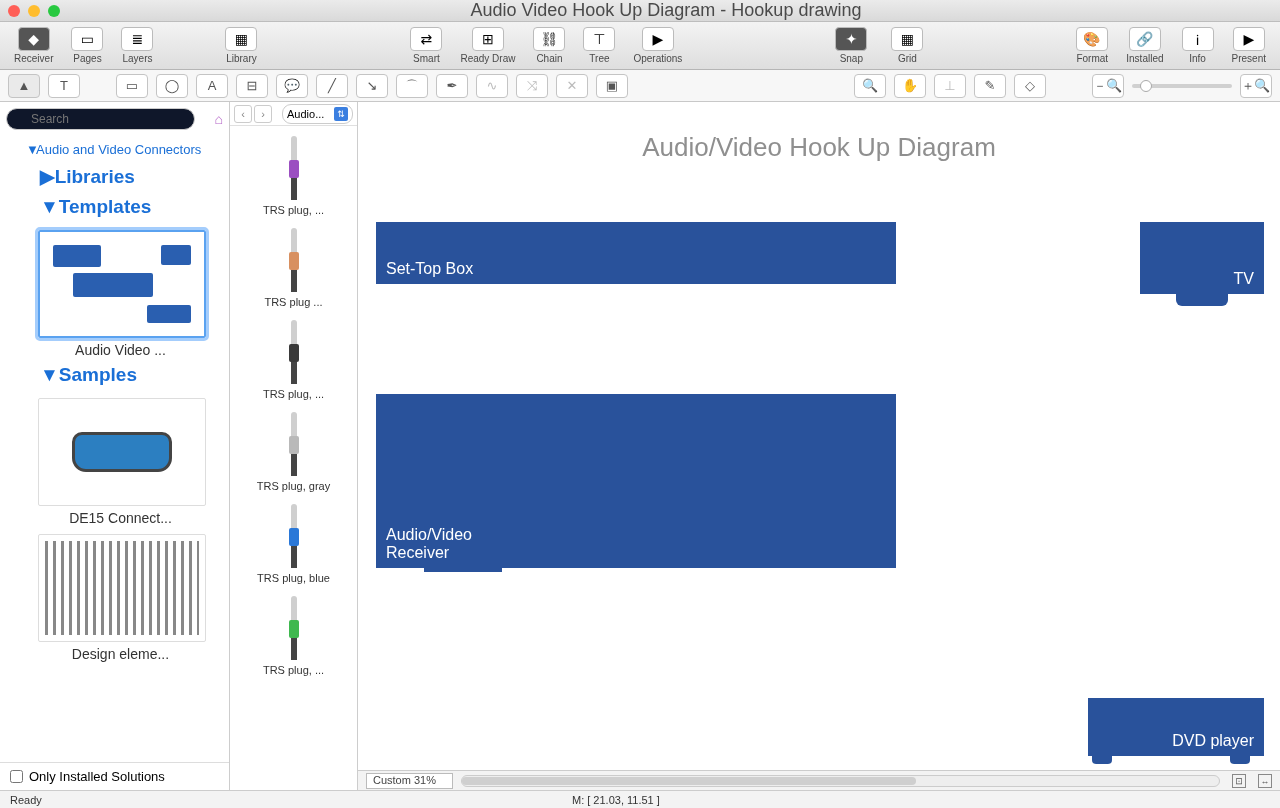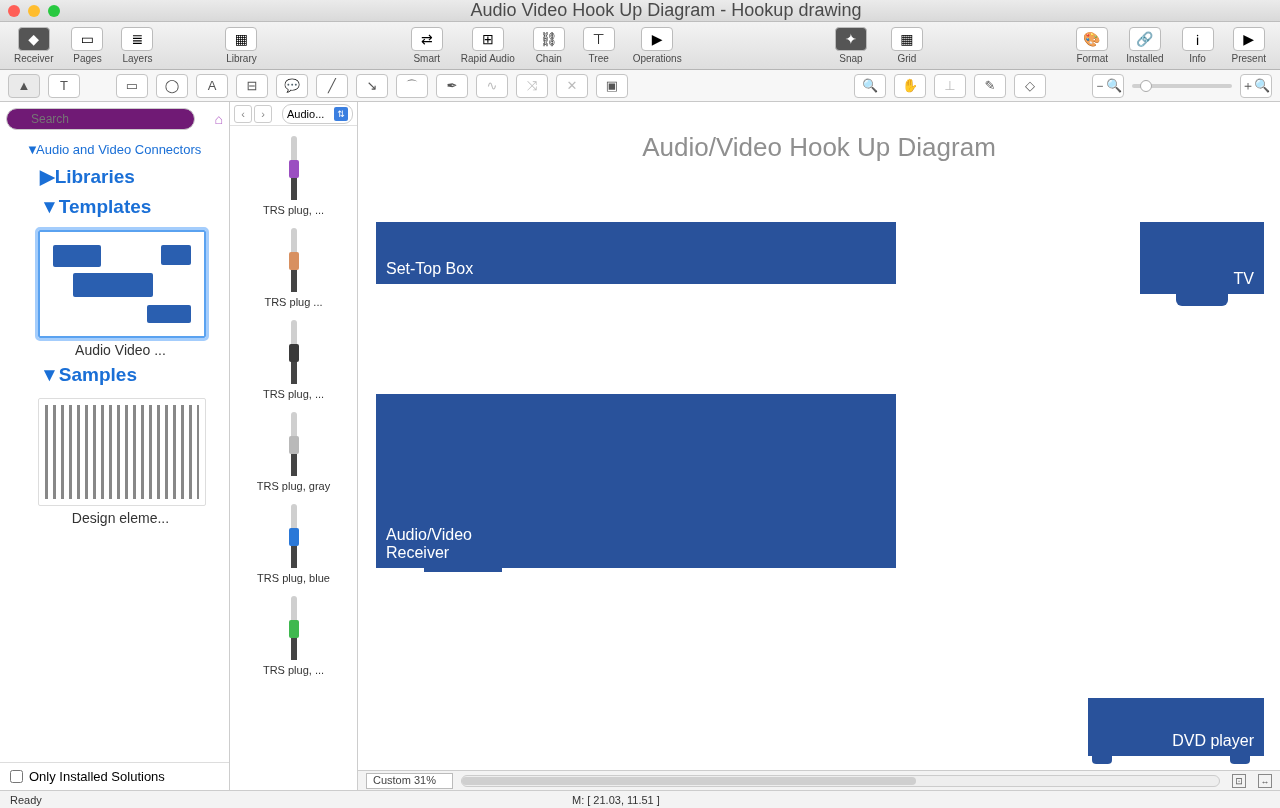--- a/index.html
+++ b/index.html
@@ -17,21 +17,21 @@
 .tb-btn .lbl { font-size:10px; color:#4a4a4a; margin-top:2px; }
 .tb-spacer { flex:1; }
 .tooltray { height: 32px; background:#f7f7f7; border-bottom:1px solid #c8c8c8; display:flex; align-items:center; padding:0 8px; gap:8px; }
 .tool-btn { width:32px; height:24px; border:1px solid #c4c4c4; border-radius:4px; background:#fff; display:flex; align-items:center; justify-content:center; font-size:13px; color:#555; cursor:pointer; }
 .tool-btn.active { background:#eaeaea; }
 .zoom-slider { width:100px; height:4px; background:#d0d0d0; border-radius:2px; position:relative; }
 .zoom-slider .thumb{ position:absolute; left:8px; top:-4px; width:12px; height:12px; background:#fff; border:1px solid #aaa; border-radius:50%; }
 .main { flex:1; display:flex; min-height:0; }
 .sidebar { width:230px; background:#fff; border-right:1px solid #cdcdcd; display:flex; flex-direction:column; overflow:hidden; }
 .sb-top { padding:6px 6px 4px 6px; display:flex; align-items:center; gap:4px; }
-.search { flex:1; height:22px; border:1px solid #ccc; border-radius:11px; padding:0 8px 0 24px; font-size:12px; color:#999; position:relative; background:#701a75; }
+.search { flex:1; height:22px; border:1px solid #ccc; border-radius:11px; padding:0 8px 0 24px; font-size:12px; color:#999; position:relative; background:#0f172a; }
 .search-wrap { position:relative; flex:1; }
 .search-wrap .mag { position:absolute; left:8px; top:4px; color:#999; font-size:12px; pointer-events:none; }
 .home-ico { color:#b565c8; font-size:14px; cursor:pointer; }
 .sb-tree { padding:4px 26px; overflow-y:auto; flex:1; }
 .tree-h { color:#1a6fd6; font-size:13px; padding:4px 0; cursor:pointer; }
 .tree-h .tri { display:inline-block; width:10px; }
 .tree-sub { color:#1a6fd6; font-size:19px; padding:4px 0 4px 14px; cursor:pointer; font-weight:600; }
 .thumb-card { margin:8px 0 2px 12px; }
 .thumb-card .box { width:168px; height:108px; background:#fff; border:2px solid #5aa2f0; border-radius:2px; display:flex; align-items:center; justify-content:center; }
 .thumb-card.sel .box { outline:3px solid #a4cdfc; }
@@ -102,21 +102,21 @@
     <div class="lbl">Library</div>
   </div>
   <div class="tb-spacer"></div>
   <div class="tb-group" id="tb-mid">
       <div class="tb-btn">
         <div class="icon-box">⇄</div>
         <div class="lbl">Smart</div>
       </div>
       <div class="tb-btn">
         <div class="icon-box">⊞</div>
-        <div class="lbl">Rapid Audio</div>
+        <div class="lbl">Ready Draw</div>
       </div>
       <div class="tb-btn">
         <div class="icon-box">⛓</div>
         <div class="lbl">Chain</div>
       </div>
       <div class="tb-btn">
         <div class="icon-box">⊤</div>
         <div class="lbl">Tree</div>
       </div>
       <div class="tb-btn">
@@ -205,20 +205,28 @@
           <div style="left:6px;top:6px;width:48px;height:22px"></div>
           <div style="right:6px;top:6px;width:30px;height:20px"></div>
           <div style="left:26px;top:34px;width:80px;height:24px"></div>
           <div style="right:6px;bottom:6px;width:44px;height:18px"></div>
         </div>
           </div>
         <div class="cap">Audio Video ...</div>
       </div>
       <div class="tree-sub"><span class="tri">▼</span><span>Samples</span></div>
       <div class="thumb-card plain">
+        <div class="box">
+            <div class="vga-ico">
+              <div class="vga-body"></div>
+            </div>
+          </div>
+        <div class="cap">DE15 Connect...</div>
+      </div>
+      <div class="thumb-card plain">
         <div class="box" style="padding:6px">
             <div style="width:100%;height:100%;background:repeating-linear-gradient(90deg,#888 0 3px,#fff 3px 8px),linear-gradient(#fff,#fff);background-size:100% 50%,100% 100%;background-position:0 0,0 0;"></div>
           </div>
         <div class="cap">Design eleme...</div>
       </div>
     </div>
     <div class="only-installed">
       <input type="checkbox" style="">
       <span>Only Installed Solutions</span>
     </div>

